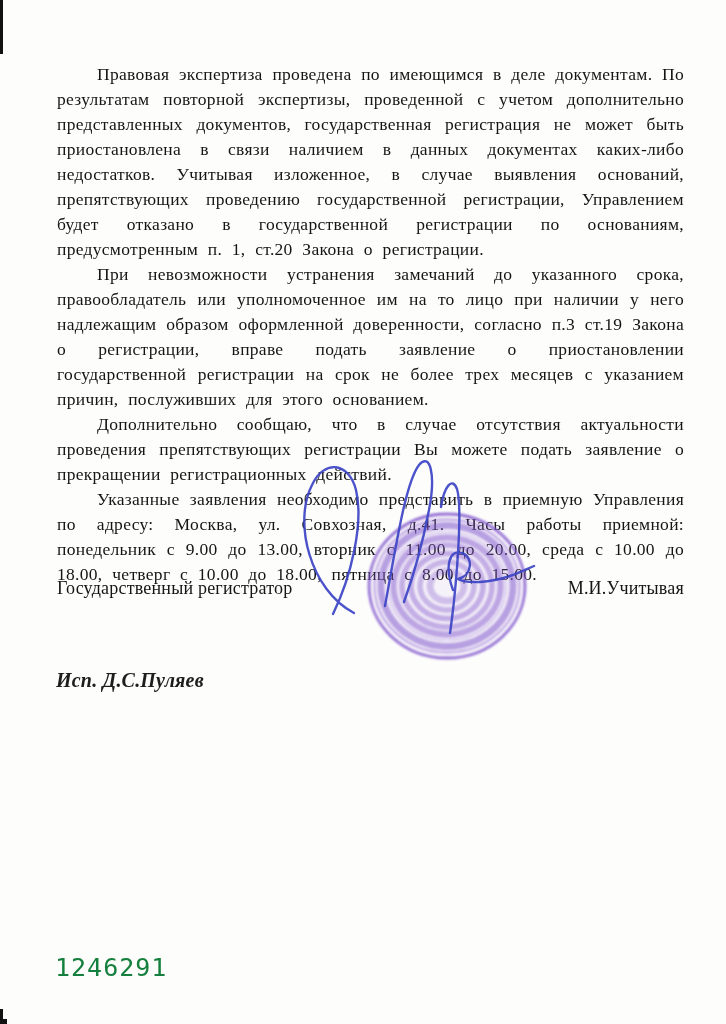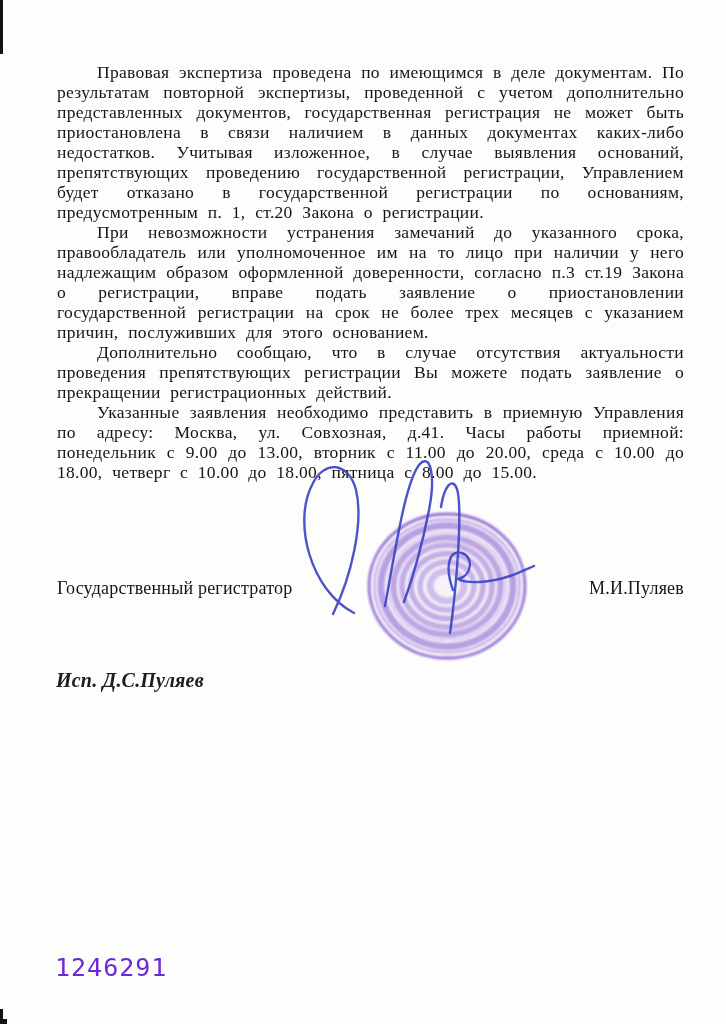--- a/index.html
+++ b/index.html
@@ -11,21 +11,21 @@
     overflow: hidden;
     font-family: "Liberation Serif", serif;
     color: #151515;
   }
   .content {
     position: absolute;
     left: 57px;
     top: 62px;
     width: 627px;
     font-size: 17.5px;
-    line-height: 20px;
+    line-height: 25px;
     text-align: justify;
     word-spacing: 5px;
     letter-spacing: 0.3px;
   }
   .content p { margin: 0; text-indent: 40px; }
   .sign-row {
     position: absolute;
     left: 57px;
     top: 544px;
     width: 627px;
@@ -45,21 +45,21 @@
     letter-spacing: 0.2px;
     color: #1d1d1d;
   }
   .doc-number {
     position: absolute;
     left: 55px;
     top: 953px;
     font-family: "DejaVu Sans Mono", monospace;
     font-size: 25px;
     letter-spacing: 1px;
-    color: #6d28d9;
+    color: #15803d;
   }
   .overlay {
     position: absolute;
     left: 0;
     top: 0;
     pointer-events: none;
   }
   .artifact { position: absolute; background: #121212; }
   .artifact.top-left { left: 0; top: 0; width: 3px; height: 54px; }
   .artifact.bottom-left { left: 0; top: 1009px; width: 3px; height: 15px; }
@@ -74,21 +74,21 @@
 
   <div class="content">
     <p>Правовая экспертиза проведена по имеющимся в деле документам. По результатам повторной экспертизы, проведенной с учетом дополнительно представленных документов, государственная регистрация не может быть приостановлена в связи наличием в данных документах каких-либо недостатков. Учитывая изложенное, в случае выявления оснований, препятствующих проведению государственной регистрации, Управлением будет отказано в государственной регистрации по основаниям, предусмотренным п. 1, ст.20 Закона о регистрации.</p>
     <p>При невозможности устранения замечаний до указанного срока, правообладатель или уполномоченное им на то лицо при наличии у него надлежащим образом оформленной доверенности, согласно п.3 ст.19 Закона о регистрации, вправе подать заявление о приостановлении государственной регистрации на срок не более трех месяцев с указанием причин, послуживших для этого основанием.</p>
     <p>Дополнительно сообщаю, что в случае отсутствия актуальности проведения препятствующих регистрации Вы можете подать заявление о прекращении регистрационных действий.</p>
     <p>Указанные заявления необходимо представить в приемную Управления по адресу: Москва, ул. Совхозная, д.41. Часы работы приемной: понедельник с 9.00 до 13.00, вторник с 11.00 до 20.00, среда с 10.00 до 18.00, четверг с 10.00 до 18.00, пятница с 8.00 до 15.00.</p>
   </div>
 
   <div class="sign-row">
     <span>Государственный регистратор</span>
-    <span>М.И.Пуляев</span>
+    <span>М.И.Учитывая</span>
   </div>
 
   <svg class="overlay" width="726" height="1024" viewBox="0 0 726 1024">
     <defs>
       <filter id="sealblur" x="-20%" y="-20%" width="140%" height="140%">
         <feGaussianBlur stdDeviation="0.9"></feGaussianBlur>
       </filter>
     </defs>
     <g filter="url(#sealblur)" fill="none" stroke-linecap="round" stroke="#8459ce">
       <ellipse cx="447" cy="586" rx="79" ry="73" fill="#8459ce" opacity="0.06" stroke="none"></ellipse>

